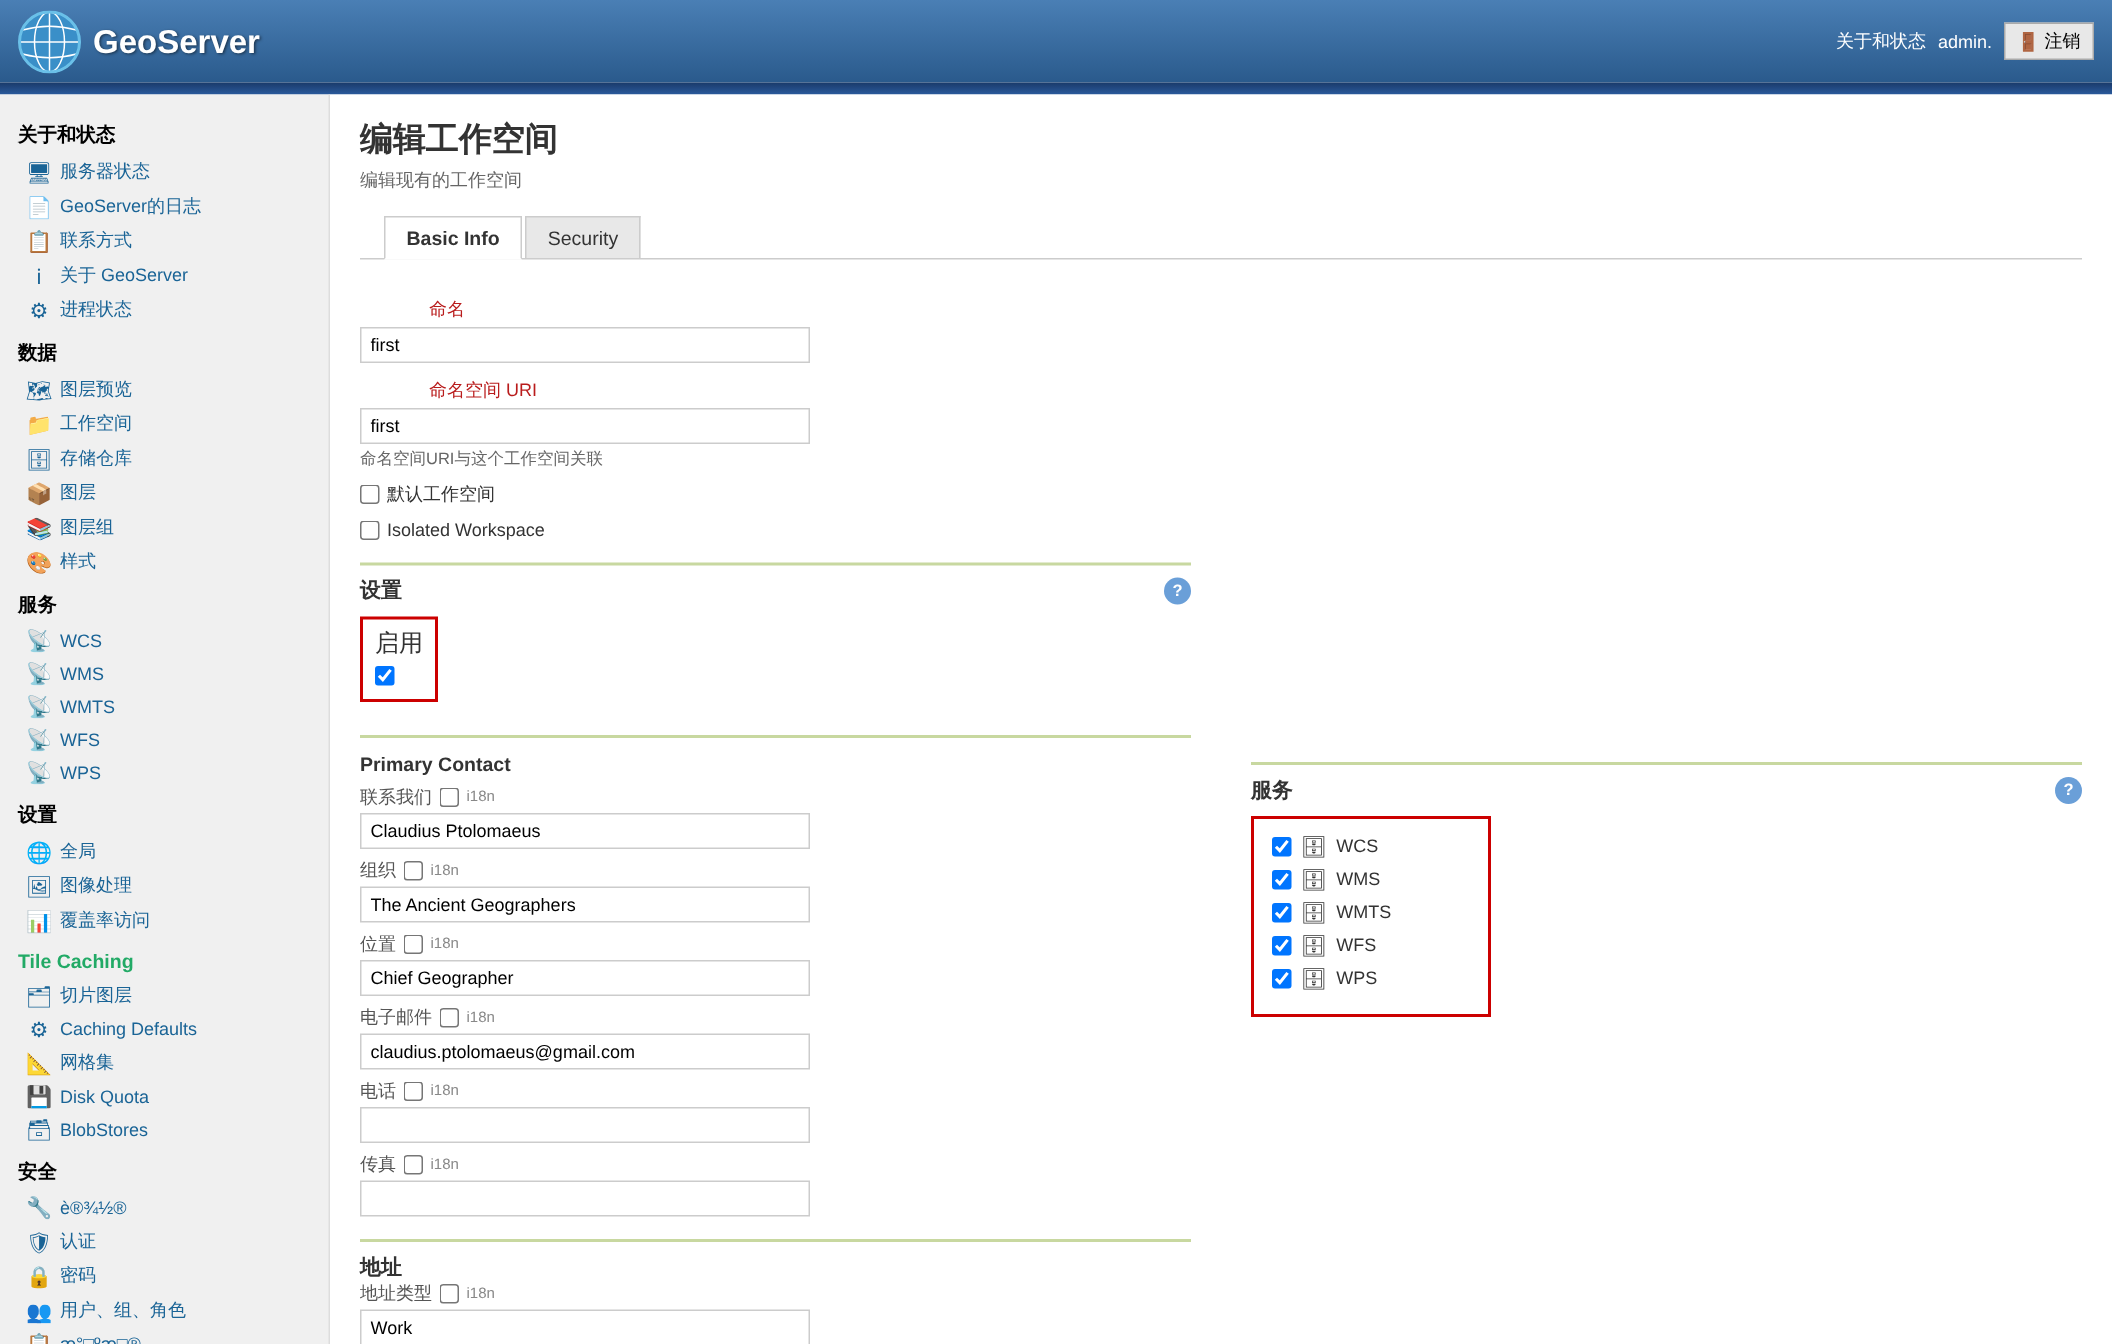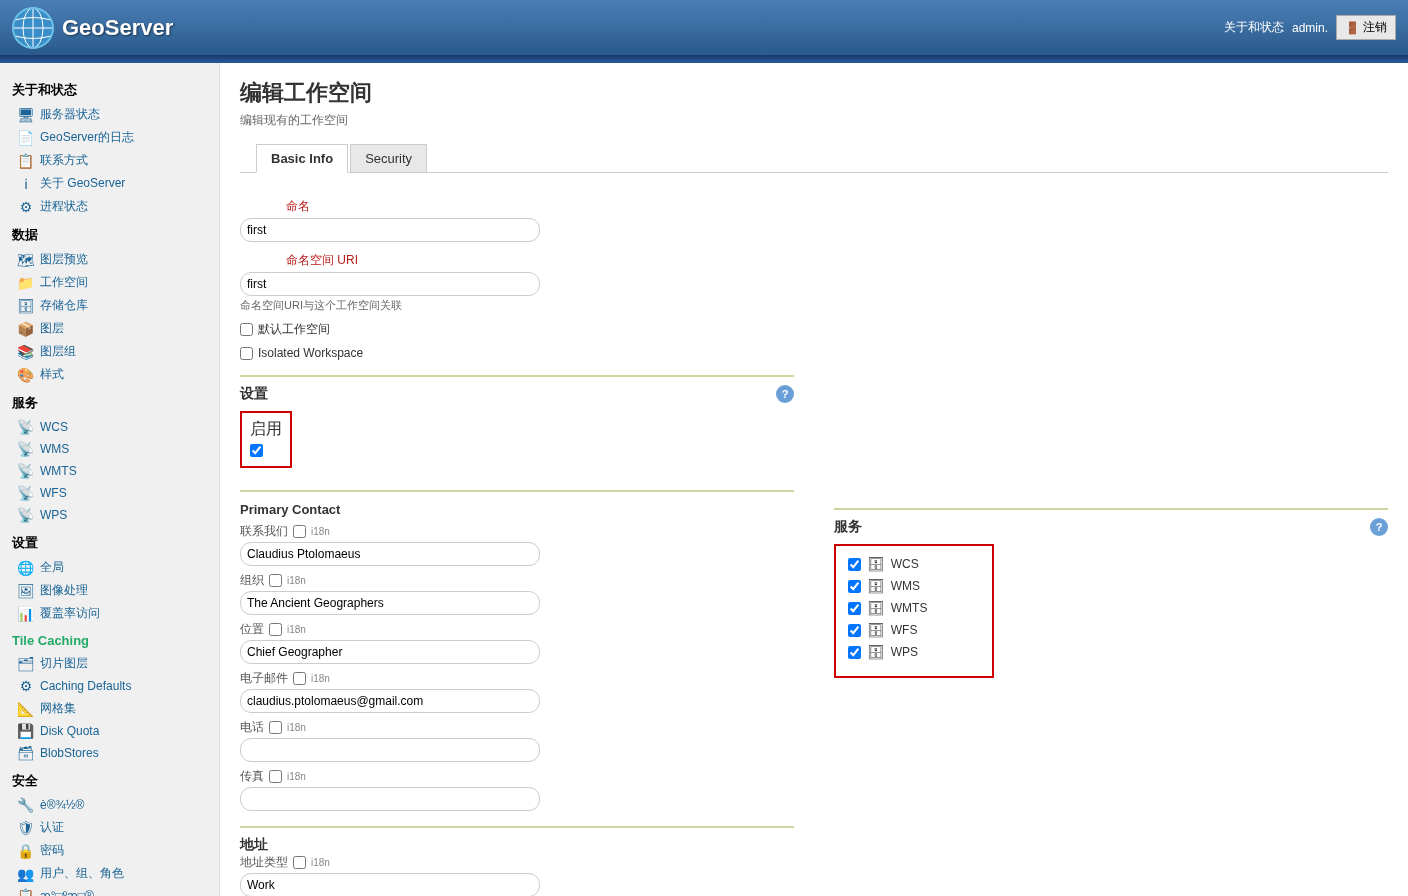--- a/index.html
+++ b/index.html
@@ -154,21 +154,20 @@
     }
     .text-input {
       width: 100%;
       max-width: 300px;
       padding: 4px 6px;
       border: 1px solid #ccc;
       font-size: 12px;
     }
     .full-input {
       max-width: 300px;
-      border-radius: 11px;
     }
     .hint-text {
       font-size: 11px;
       color: #666;
       margin-top: 2px;
     }
     .checkbox-row {
       display: flex;
       align-items: center;
       gap: 5px;

